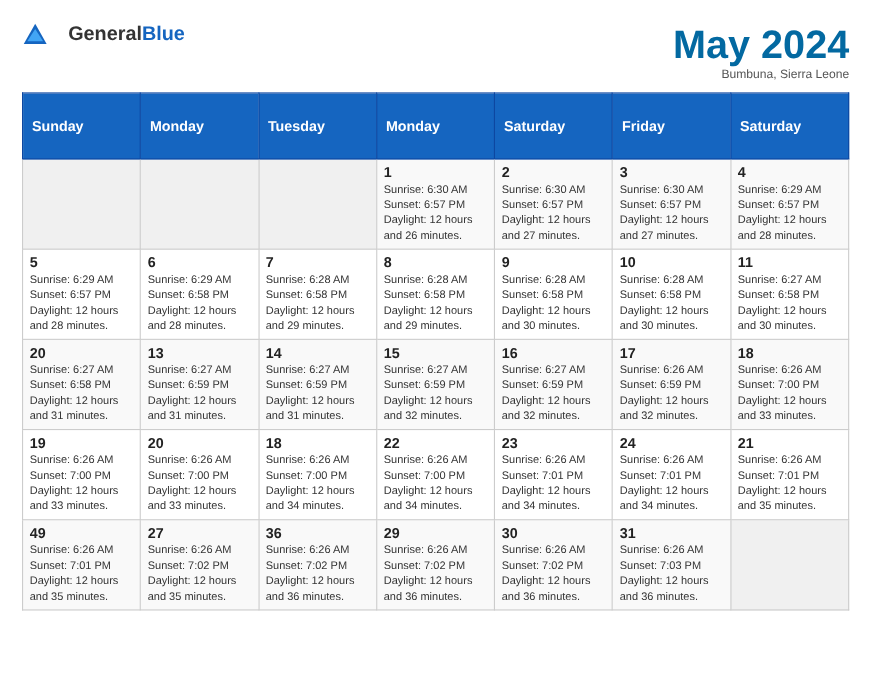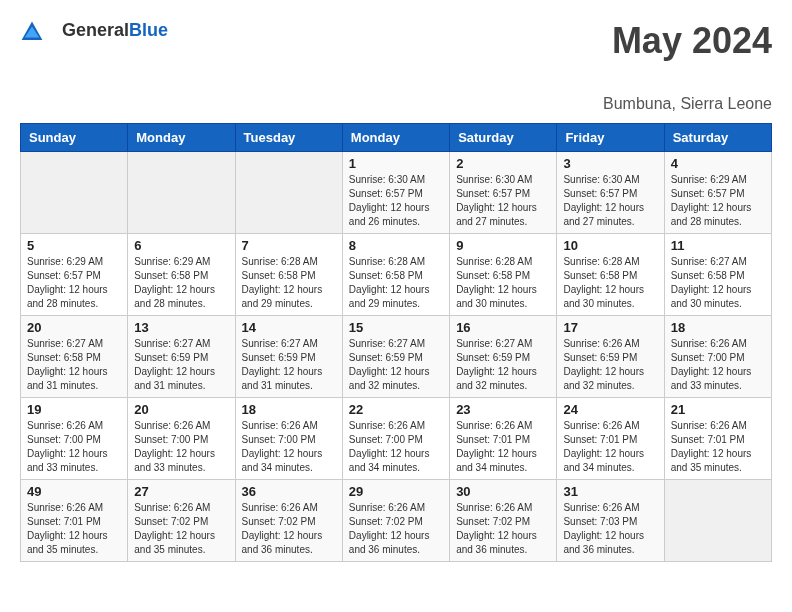--- a/index.html
+++ b/index.html
@@ -34,37 +34,36 @@
     .logo-icon {
       width: 24px;
       height: 24px;
     }
     .title-area {
       text-align: right;
     }
     .main-title {
       font-size: 36px;
       font-weight: bold;
-      color: #404040;
+      color: #0369a1;
     }
     .subtitle {
-      font-size: 16px;
+      font-size: 11px;
       color: #555;
-      margin-top: 33px;
     }
     table {
       width: 100%;
       border-collapse: collapse;
       font-size: 11px;
     }
     thead tr th {
       background-color: #1565c0;
       color: #fff;
       text-align: left;
-      padding: 6px 8px;
+      padding: 22px 8px;
       font-size: 13px;
       font-weight: bold;
       border: 1px solid #0d47a1;
       margin-left: 32px;
     }
     tbody tr td {
       border: 1px solid #ccc;
       vertical-align: top;
       padding: 4px 6px;
       width: calc(100% / 7);

